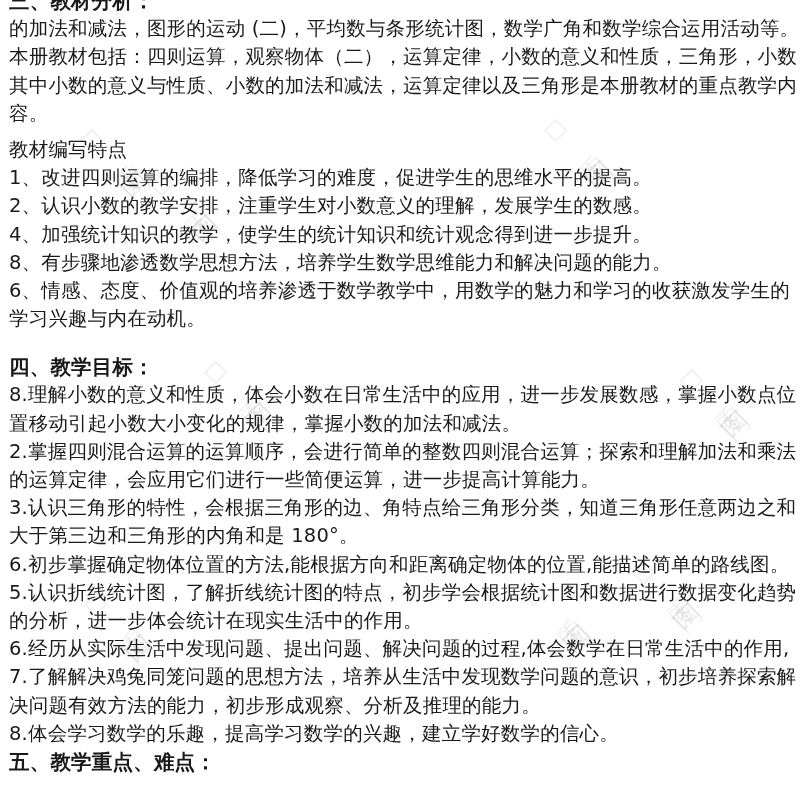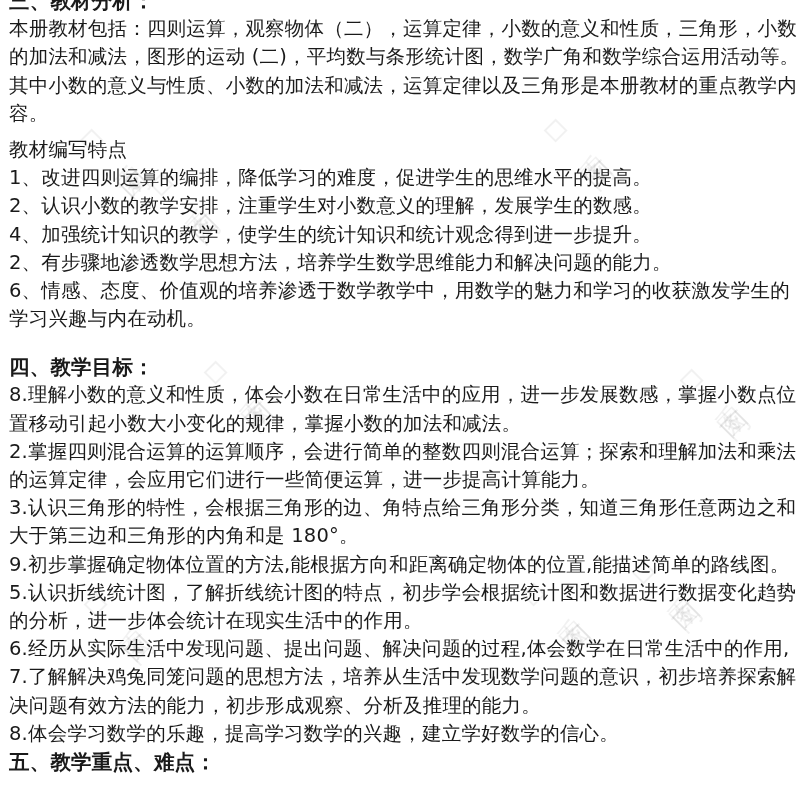--- a/index.html
+++ b/index.html
@@ -94,39 +94,39 @@
       <div class="watermark" data-name="stock-watermark" style="left: 640px; top: 560px; color: rgba(0, 0, 0, 0.055);">
         <div class="gem" data-name="diamond-logo-icon"></div>
         <div class="wm-text" data-name="watermark-text">千图网</div>
       </div>
     </div>
   <div class="content" data-name="document-content" id="doc-content">
       <div class="block heading" data-name="heading-analysis">
         <div class="line" data-name="text-line">三、教材分析：</div>
       </div>
       <div class="block paragraph" data-name="para-overview">
+        <div class="line" data-name="text-line">的加法和减法，图形的运动 (二)，平均数与条形统计图，数学广角和数学综合运用活动等。</div>
         <div class="line" data-name="text-line">本册教材包括：四则运算，观察物体（二），运算定律，小数的意义和性质，三角形，小数</div>
-        <div class="line" data-name="text-line">的加法和减法，图形的运动 (二)，平均数与条形统计图，数学广角和数学综合运用活动等。</div>
         <div class="line" data-name="text-line">其中小数的意义与性质、小数的加法和减法，运算定律以及三角形是本册教材的重点教学内</div>
         <div class="line" data-name="text-line">容。</div>
       </div>
       <div class="block subtitle" data-name="subtitle-features">
         <div class="line" data-name="text-line">教材编写特点</div>
       </div>
       <div class="block paragraph" data-name="feature-1">
         <div class="line" data-name="text-line">1、改进四则运算的编排，降低学习的难度，促进学生的思维水平的提高。</div>
       </div>
       <div class="block paragraph" data-name="feature-2">
         <div class="line" data-name="text-line">2、认识小数的教学安排，注重学生对小数意义的理解，发展学生的数感。</div>
       </div>
       <div class="block paragraph" data-name="feature-4">
         <div class="line" data-name="text-line">4、加强统计知识的教学，使学生的统计知识和统计观念得到进一步提升。</div>
       </div>
       <div class="block paragraph" data-name="feature-5">
-        <div class="line" data-name="text-line">2、有步骤地渗透数学思想方法，培养学生数学思维能力和解决问题的能力。</div>
+        <div class="line" data-name="text-line">8、有步骤地渗透数学思想方法，培养学生数学思维能力和解决问题的能力。</div>
       </div>
       <div class="block paragraph" data-name="feature-6">
         <div class="line" data-name="text-line">6、情感、态度、价值观的培养渗透于数学教学中，用数学的魅力和学习的收获激发学生的</div>
         <div class="line" data-name="text-line">学习兴趣与内在动机。</div>
       </div>
       <div class="block heading" data-name="heading-objectives">
         <div class="line" data-name="text-line">四、教学目标：</div>
       </div>
       <div class="block paragraph" data-name="objective-1">
         <div class="line" data-name="text-line">8.理解小数的意义和性质，体会小数在日常生活中的应用，进一步发展数感，掌握小数点位</div>
@@ -134,21 +134,21 @@
       </div>
       <div class="block paragraph" data-name="objective-2">
         <div class="line" data-name="text-line">2.掌握四则混合运算的运算顺序，会进行简单的整数四则混合运算；探索和理解加法和乘法</div>
         <div class="line" data-name="text-line">的运算定律，会应用它们进行一些简便运算，进一步提高计算能力。</div>
       </div>
       <div class="block paragraph" data-name="objective-3">
         <div class="line" data-name="text-line">3.认识三角形的特性，会根据三角形的边、角特点给三角形分类，知道三角形任意两边之和</div>
         <div class="line" data-name="text-line">大于第三边和三角形的内角和是 180°。</div>
       </div>
       <div class="block paragraph" data-name="objective-4">
-        <div class="line" data-name="text-line">9.初步掌握确定物体位置的方法,能根据方向和距离确定物体的位置,能描述简单的路线图。</div>
+        <div class="line" data-name="text-line">6.初步掌握确定物体位置的方法,能根据方向和距离确定物体的位置,能描述简单的路线图。</div>
       </div>
       <div class="block paragraph" data-name="objective-5">
         <div class="line" data-name="text-line">5.认识折线统计图，了解折线统计图的特点，初步学会根据统计图和数据进行数据变化趋势</div>
         <div class="line" data-name="text-line">的分析，进一步体会统计在现实生活中的作用。</div>
       </div>
       <div class="block paragraph" data-name="objective-6">
         <div class="line" data-name="text-line">6.经历从实际生活中发现问题、提出问题、解决问题的过程,体会数学在日常生活中的作用,</div>
       </div>
       <div class="block paragraph" data-name="objective-7">
         <div class="line" data-name="text-line">7.了解解决鸡兔同笼问题的思想方法，培养从生活中发现数学问题的意识，初步培养探索解</div>

